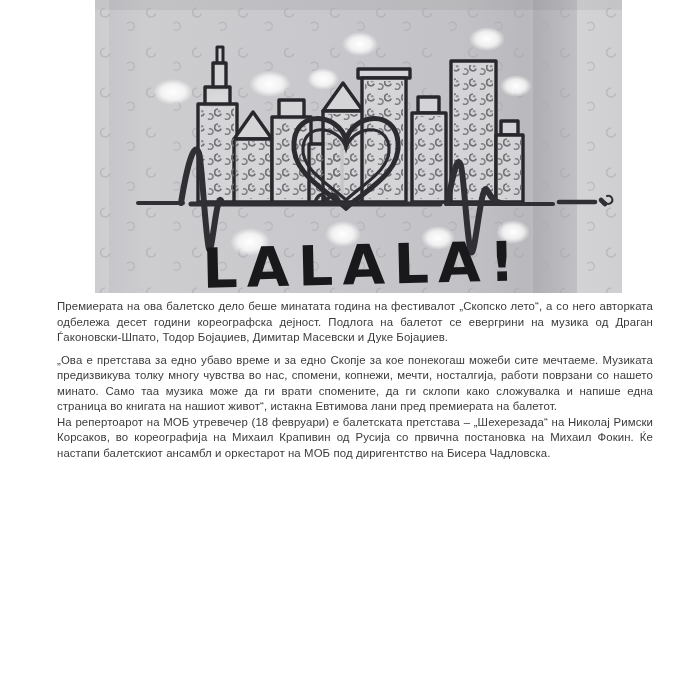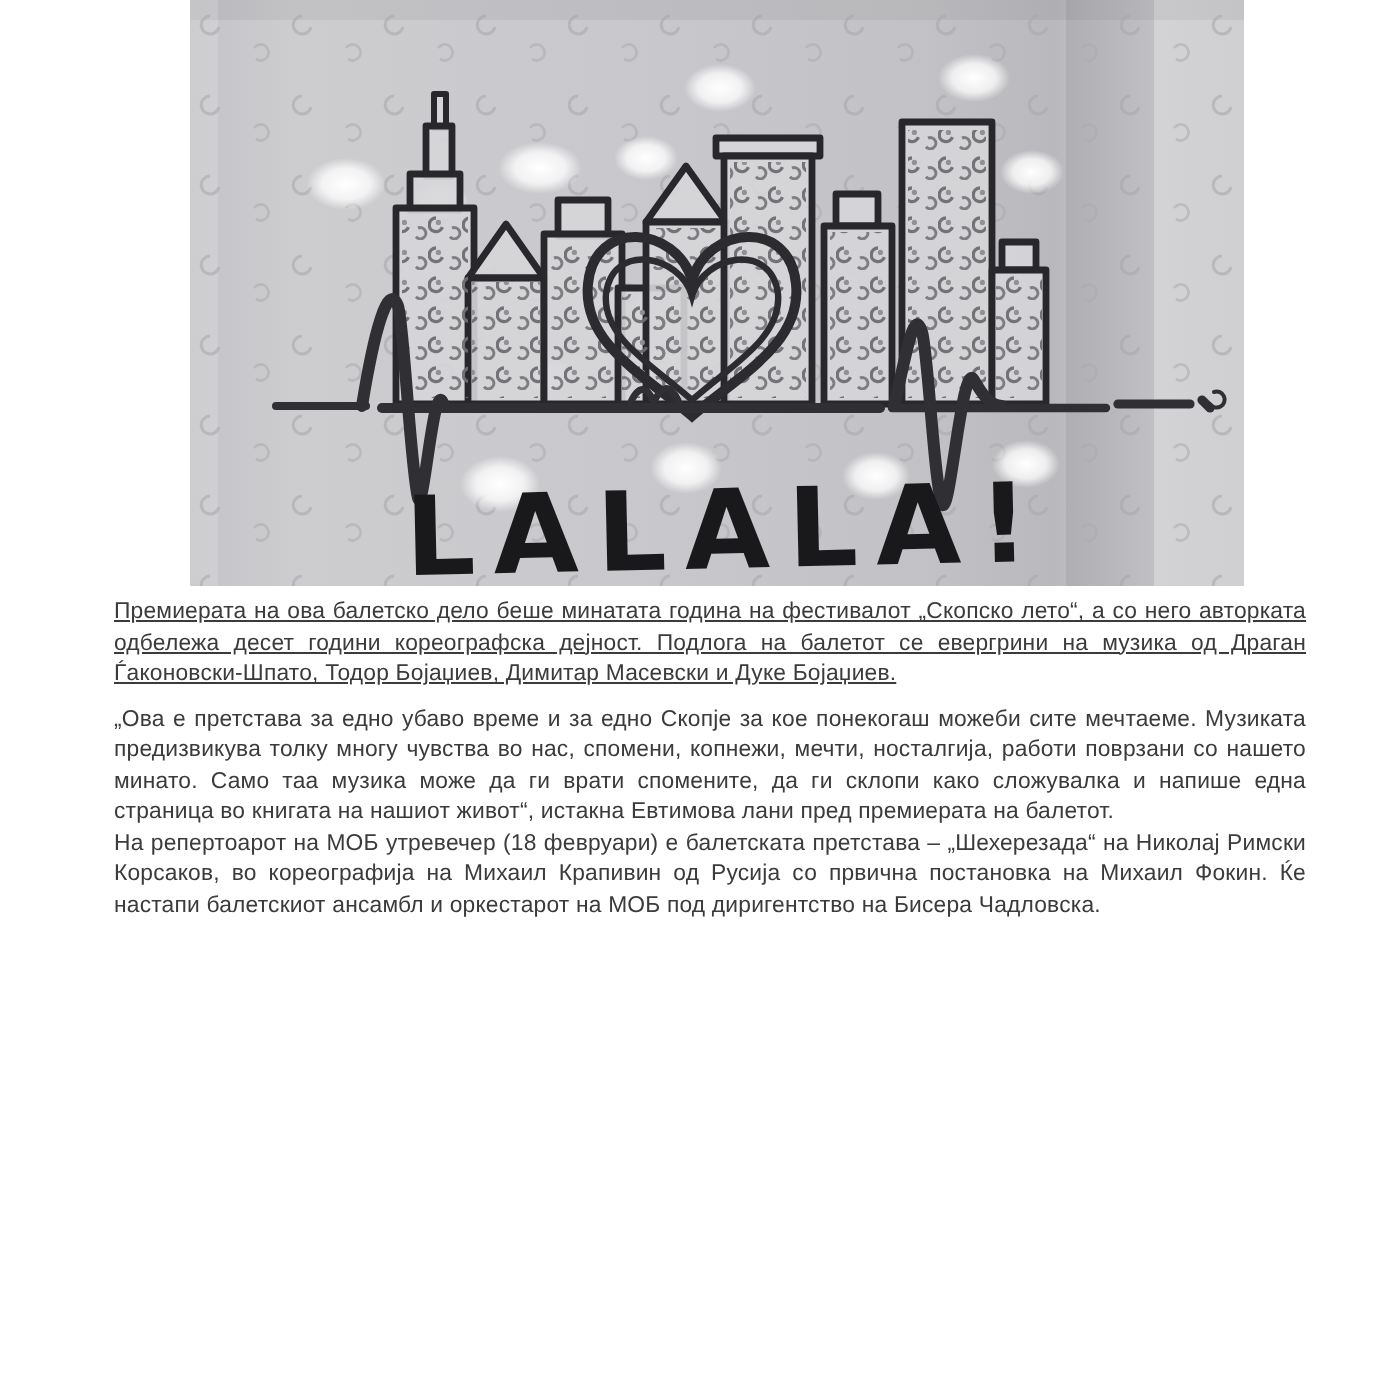--- a/index.html
+++ b/index.html
@@ -25,21 +25,21 @@
     position: absolute;
     left: 57px; top: 299px;
     width: 596px;
     color: #3b3b3d;
     font-size: 11.4px;
     line-height: 15.5px;
     text-align: justify;
     letter-spacing: 0.1px;
   }
   .article p { margin: 0; }
-  .article p.p-first { margin-bottom: 7px; text-decoration: underline; }
+  .article p.p-first { margin-bottom: 7px; }
 
   .lalala {
     font-family: "DejaVu Sans", sans-serif;
     font-weight: bold;
   }
 </style>
 </head>
 <body>
 
 <div class="page">

